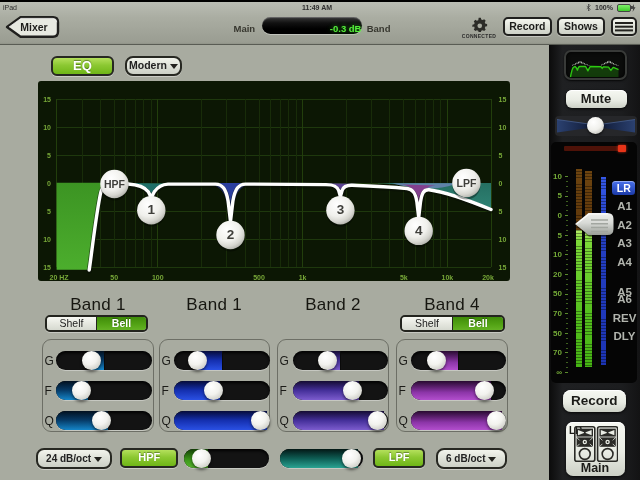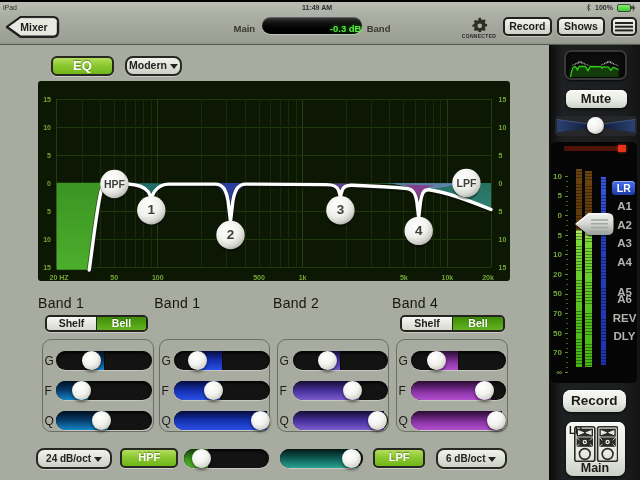--- a/index.html
+++ b/index.html
@@ -15,23 +15,23 @@
 
 .tlabel{font-size:9.5px;font-weight:bold;color:#37372f;top:22.8px;}
 #lcd{left:262px;top:17.2px;width:99.5px;height:17px;border-radius:11.5px;background:linear-gradient(#3a3a3a,#111 35%,#000 70%);box-shadow:inset 0 1px 1px rgba(255,255,255,.25),0 1px 0 rgba(255,255,255,.35);color:#55ef3b;font-size:9.5px;font-weight:bold;text-align:right;line-height:23.2px;text-shadow:0 0 4px rgba(80,255,60,.6);}
 #connected{left:449px;top:33px;width:60px;text-align:center;font-size:5px;font-weight:bold;color:#2c2c2c;letter-spacing:.3px;}
 
 #eqbtn{left:51px;top:56px;width:63px;height:19.5px;box-sizing:border-box;border:2px solid #272822;border-radius:6px;background:linear-gradient(#b4e05c,#8cc832 45%,#6fb617);color:#fff;font-size:13px;font-weight:bold;text-align:center;line-height:15.5px;text-shadow:0 -1px 1px rgba(0,0,0,.4);box-shadow:0 1px 0 rgba(255,255,255,.4);}
 .drop{box-sizing:border-box;border:2px solid #272822;border-radius:8px;background:linear-gradient(#f2f4ec,#e0e3da 45%,#ccd0c6);color:#222;font-weight:bold;text-align:center;box-shadow:0 1px 0 rgba(255,255,255,.4);}
 #modern{left:125px;top:56px;width:57px;height:19.5px;font-size:10.5px;line-height:15.5px;}
 .caret{display:inline-block;width:0;height:0;border-left:4.5px solid transparent;border-right:4.5px solid transparent;border-top:5.5px solid #22221e;vertical-align:0px;margin-left:3px;}
 
-.bandtitle{font-size:14px;color:#161610;top:294.8px;width:120px;text-align:left;letter-spacing:.3px;}
+.bandtitle{font-size:17px;color:#161610;top:294.8px;width:120px;text-align:center;letter-spacing:.3px;}
 .seg{box-sizing:border-box;height:17.2px;border:2px solid #23241e;border-radius:5px;overflow:hidden;display:flex;box-shadow:0 1px 0 rgba(255,255,255,.35);}
-.seg .sh{flex:1;background:linear-gradient(#f7f8f3,#e6e8e0 50%,#d6d9d0);color:#222;font-size:10.5px;font-weight:bold;text-align:center;line-height:13.5px;}
+.seg .sh{flex:1;background:linear-gradient(#f7f8f3,#e6e8e0 50%,#d6d9d0);color:#222;font-size:10.5px;font-weight:normal;text-align:center;line-height:13.5px;}
 .seg .be{flex:1;border-left:1.5px solid #23241e;box-sizing:border-box;background:linear-gradient(#3f8c09,#52a214 55%,#64b224);color:#fff;font-size:10.5px;font-weight:bold;text-align:center;line-height:13.5px;text-shadow:0 -1px 1px rgba(0,0,0,.4);}
 .bbox{box-sizing:border-box;top:339px;height:93px;border:1px solid rgba(70,72,64,.6);border-radius:9px;}
 .slabel{font-size:12px;color:#1c1c18;}
 .track{height:19px;border-radius:9.5px;background:#131313;box-shadow:inset 0 2px 3px rgba(0,0,0,.9),0 1px 0 rgba(255,255,255,.35);}
 .fill{position:absolute;top:0;height:19px;}
 .thumb{position:absolute;width:19px;height:19px;border-radius:50%;background:radial-gradient(circle at 38% 30%,#ffffff,#f2f2ee 45%,#d8d8d2 70%,#b9b9b2);box-shadow:0 2px 3px rgba(0,0,0,.55);top:0;}
 
 #sidebar{left:549px;top:45px;width:91px;height:435px;background:linear-gradient(90deg,#0b0b0b,#1f2022 15%,#1c1d1f 80%,#131314);}
 .lightbtn{box-sizing:border-box;border-radius:6px;background:linear-gradient(#f6f8f2,#e9ece4 55%,#ccd0c6);box-shadow:0 1px 3px rgba(0,0,0,.8),inset 0 1px 0 #fff;color:#1b1b18;font-weight:bold;text-align:center;}
 </style>

